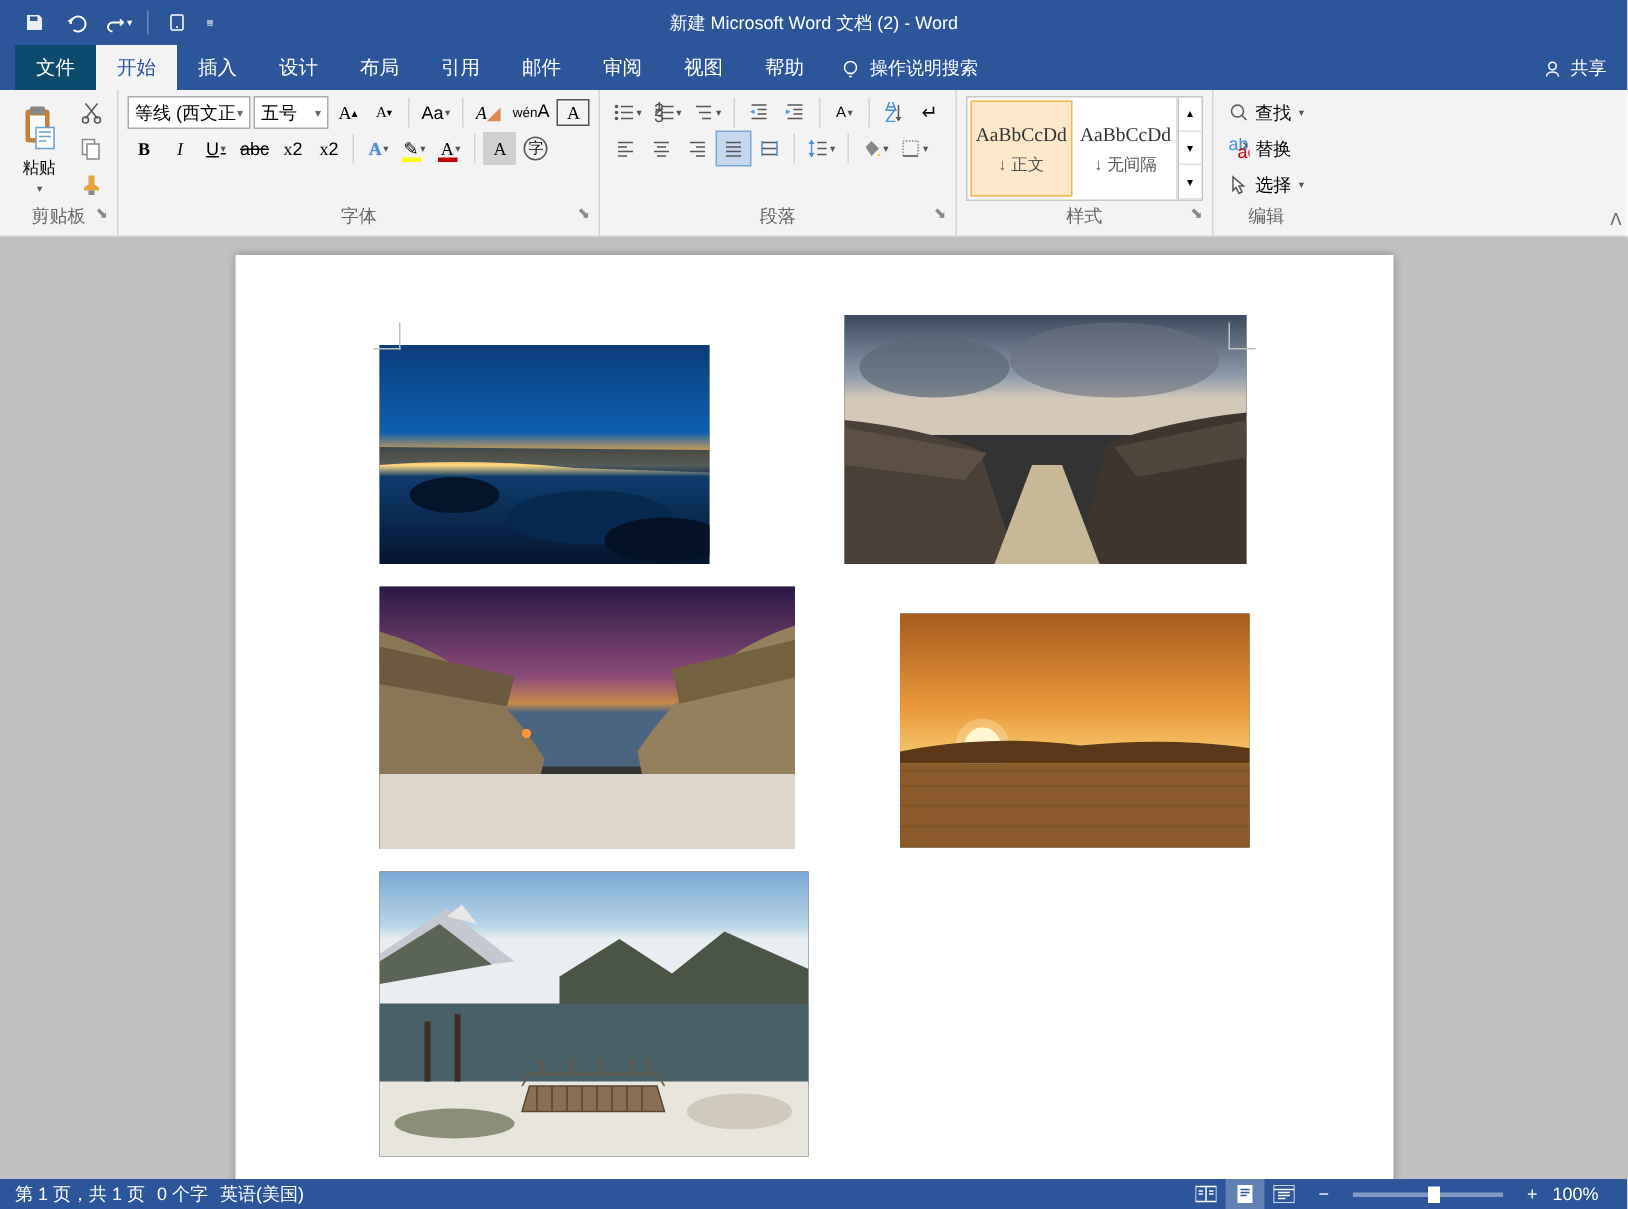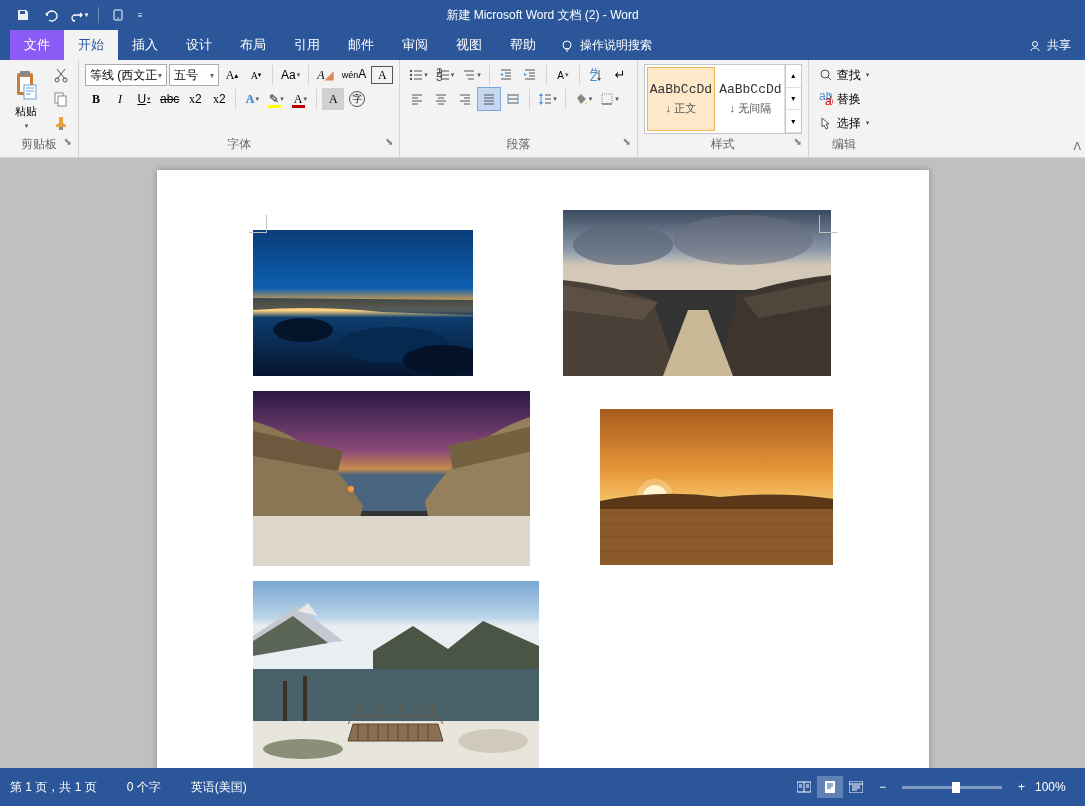--- a/index.html
+++ b/index.html
@@ -7,21 +7,21 @@
 .titlebar{height:30px;background:#2B579A;display:flex;align-items:center;color:#fff;position:relative}
 .qat{display:flex;align-items:center;padding-left:10px;gap:2px}
 .qat-btn{width:26px;height:26px;display:flex;align-items:center;justify-content:center;color:#fff;cursor:pointer}
 .qat-sep{width:1px;height:16px;background:rgba(255,255,255,.3);margin:0 4px}
 .title-text{position:absolute;left:0;right:0;text-align:center;font-size:12px;color:#fff;pointer-events:none}
 .win-ctrls{margin-left:auto;display:flex;align-items:center}
 .login-btn{background:#4472C4;height:22px;padding:0 12px;display:flex;align-items:center;margin-right:8px;font-size:12px}
 .win-btn{width:46px;height:30px;display:flex;align-items:center;justify-content:center;color:#fff}
 .tabs{height:30px;background:#2B579A;display:flex;align-items:flex-end;padding-left:10px}
 .tab{padding:6px 14px;color:#fff;font-size:13px;cursor:pointer}
-.tab.file{background:#8b5cf6}
+.tab.file{background:#0c4a6e}
 .tab.active{background:#F3F3F3;color:#2B579A}
 .tab-tell{display:flex;align-items:center;padding:6px 10px;color:#fff;gap:6px}
 .share{margin-left:auto;padding:6px 14px;color:#fff;display:flex;align-items:center;gap:5px}
 .ribbon{height:98px;background:#F3F3F3;border-bottom:1px solid #d4d4d4;display:flex;position:relative}
 .group{border-right:1px solid #d4d4d4;padding:4px 6px 2px 6px;display:flex;flex-direction:column}
 .group-body{flex:1;display:flex;align-items:flex-start;gap:4px}
 .group-label{text-align:center;font-size:11px;color:#666;padding:2px 0;position:relative}
 .group-label .dlg{position:absolute;right:0;top:2px;color:#888;font-size:10px;cursor:pointer}
 .big-btn{display:flex;flex-direction:column;align-items:center;justify-content:center;gap:3px;padding:4px;cursor:pointer;min-width:40px;height:70px}
 .stack{display:flex;flex-direction:column;gap:2px}
@@ -31,36 +31,36 @@
 .small-btn.active{background:#c5d8f0;outline:1px solid #7ba7d8}
 .combo{height:22px;background:#fff;border:1px solid #ababab;display:flex;align-items:center;padding:0 4px;cursor:pointer;font-size:12px}
 .combo .arr{margin-left:auto;font-size:8px;color:#666}
 .sep{width:1px;height:20px;background:#d4d4d4;margin:0 3px}
 .drop-arr{font-size:7px;margin-left:1px;color:#555}
 .color-btn{position:relative}
 .color-bar{position:absolute;bottom:2px;left:3px;right:6px;height:3px}
 .style-gallery{display:flex;height:70px;border:1px solid #c6c6c6;background:#fff}
 .style-item{width:68px;border-right:1px solid #e0e0e0;display:flex;flex-direction:column;align-items:center;justify-content:center;cursor:pointer;padding:2px}
 .style-item:first-child{border:1px solid #f0b54f;background:#fde8c9;margin:2px}
-.style-preview{font-size:13px;color:#333;font-family:Liberation Mono, monospace}
+.style-preview{font-size:13px;color:#333;font-family:Liberation Serif, serif}
 .style-preview.big{font-size:20px;color:#000;font-weight:500}
 .style-name{font-size:11px;color:#555;margin-top:4px}
 .style-scroll{width:16px;display:flex;flex-direction:column;border-left:1px solid #c6c6c6}
 .style-scroll div{flex:1;display:flex;align-items:center;justify-content:center;font-size:8px;cursor:pointer;border-bottom:1px solid #e0e0e0}
 .edit-btn{display:flex;align-items:center;gap:4px;padding:2px 4px;cursor:pointer;height:22px}
 .collapse-btn{position:absolute;right:4px;bottom:4px;cursor:pointer;color:#666;font-size:11px}
 .doc-area{flex:1;background:#c0c0c0;overflow:auto;display:flex;justify-content:center;position:relative}
 .page{width:772px;background:#fff;margin-top:12px;box-shadow:0 0 6px rgba(0,0,0,.3);padding:60px 96px 30px 96px;position:relative;min-height:680px}
 .corner{position:absolute;width:18px;height:18px;border-color:#c0c0c0}
 .corner.tl{top:45px;left:92px;border-top:1px solid #c0c0c0;border-left:1px solid #c0c0c0;transform:rotate(180deg)}
 .corner.tr{top:45px;right:92px;border-top:1px solid #c0c0c0;border-right:1px solid #c0c0c0;transform:rotate(180deg)}
 .img-grid{display:flex;flex-direction:column;gap:15px}
 .img-row{display:flex;gap:30px}
 .doc-img{background:#333}
-.statusbar{height:38px;background:#2B579A;color:#fff;display:flex;align-items:center;padding:0 10px;font-size:11px;gap:30px}
+.statusbar{height:20px;background:#2B579A;color:#fff;display:flex;align-items:center;padding:0 10px;font-size:11px;gap:8px}
 .status-item{cursor:pointer}
 .zoom-area{margin-left:auto;display:flex;align-items:center;gap:6px}
 .view-btns{display:flex;gap:0}
 .view-btn{width:26px;height:22px;display:flex;align-items:center;justify-content:center;cursor:pointer}
 .view-btn.active{background:rgba(255,255,255,.25)}
 .zoom-slider{width:100px;height:3px;background:rgba(255,255,255,.4);position:relative;cursor:pointer;margin:0 6px}
 .zoom-thumb{position:absolute;width:8px;height:11px;background:#fff;top:-4px;left:50%}
 svg{display:block}
 </style>
 </head>

